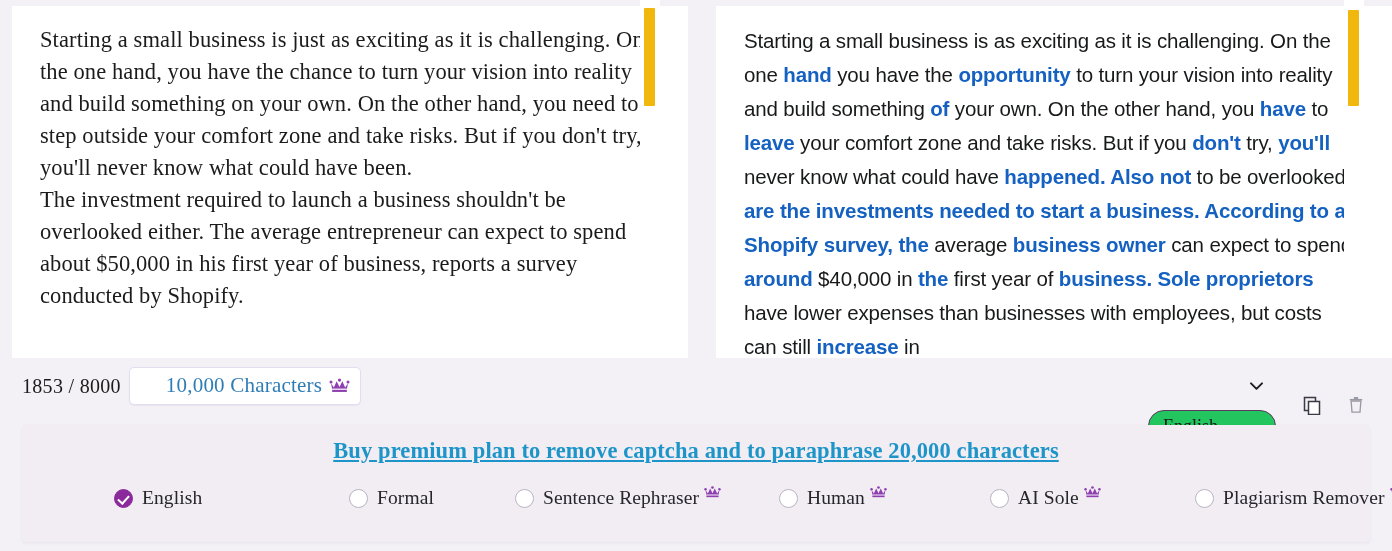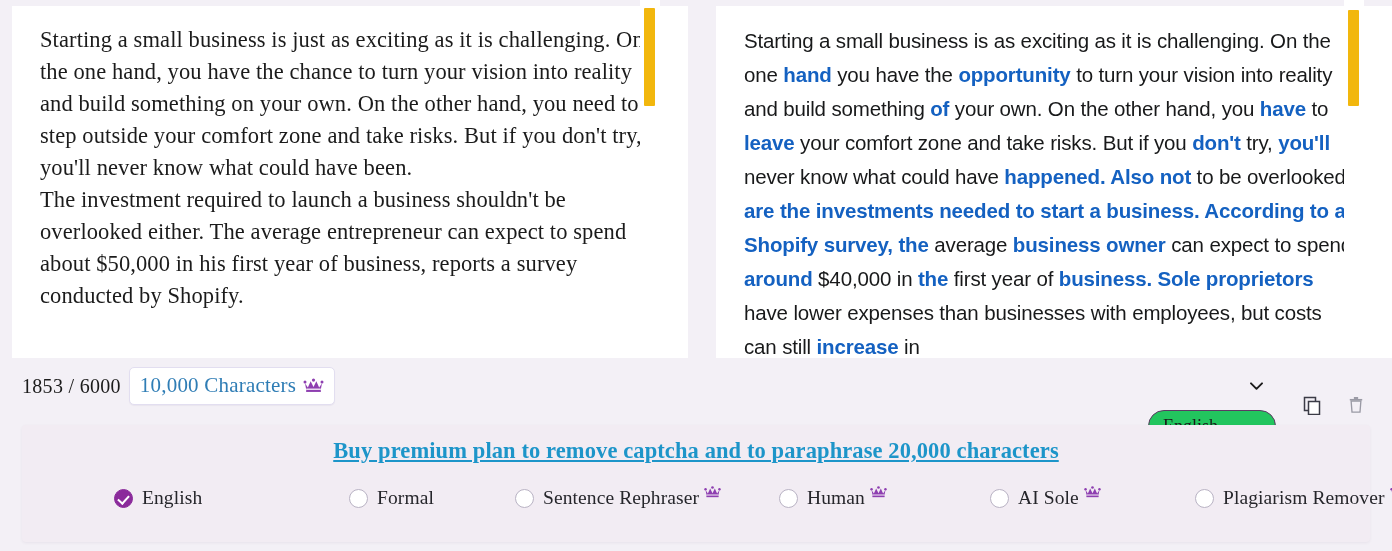--- a/index.html
+++ b/index.html
@@ -120,20 +120,21 @@
     border: 1px solid #e2def0;
     border-radius: 5px;
     padding: 5px 10px 6px 10px;
     box-shadow: 0 1px 1px rgba(60,40,90,0.05);
   }
   .upsell-pill .label {
     font-family: "Liberation Serif", serif;
     font-size: 21px;
     color: #2f7db5;
     letter-spacing: 0.2px;
+    margin-left: 26px;
   }
 
   .crown {
     display: inline-block;
     width: 21px;
     height: 17px;
     vertical-align: -2px;
     flex: 0 0 auto;
   }
   .crown.small { width: 17px; height: 14px; vertical-align: -1px; }
@@ -273,21 +274,21 @@
   </div>
   <div class="scrollbar sb-right">
     <div class="thumb"></div>
   </div>
 
 </div>
 
 <div class="toolbar">
 
   <div class="counter-wrap">
-    <span class="counter">1853 / 6000</span>
+    <span class="counter">1853 / 8000</span>
     <span class="upsell-pill">
       <span class="label">10,000 Characters</span>
       <span class="crown">
         <svg viewBox="0 0 22 18" width="21" height="17" xmlns="http://www.w3.org/2000/svg">
           <path d="M2 6.5 L5 11 L8 4.5 L11 10.5 L14 4.5 L17 11 L20 6.5 L18.4 15.2 L3.6 15.2 Z" fill="#8e3fb0"></path>
           <rect x="3.2" y="12.2" width="15.6" height="1.5" fill="#ffffff" opacity="0.85"></rect>
           <rect x="3.2" y="14.3" width="15.6" height="1.5" fill="#8e3fb0"></rect>
           <circle cx="2" cy="5.4" r="1.6" fill="#8e3fb0"></circle>
           <circle cx="11" cy="3.2" r="1.7" fill="#8e3fb0"></circle>
           <circle cx="20" cy="5.4" r="1.6" fill="#8e3fb0"></circle>

